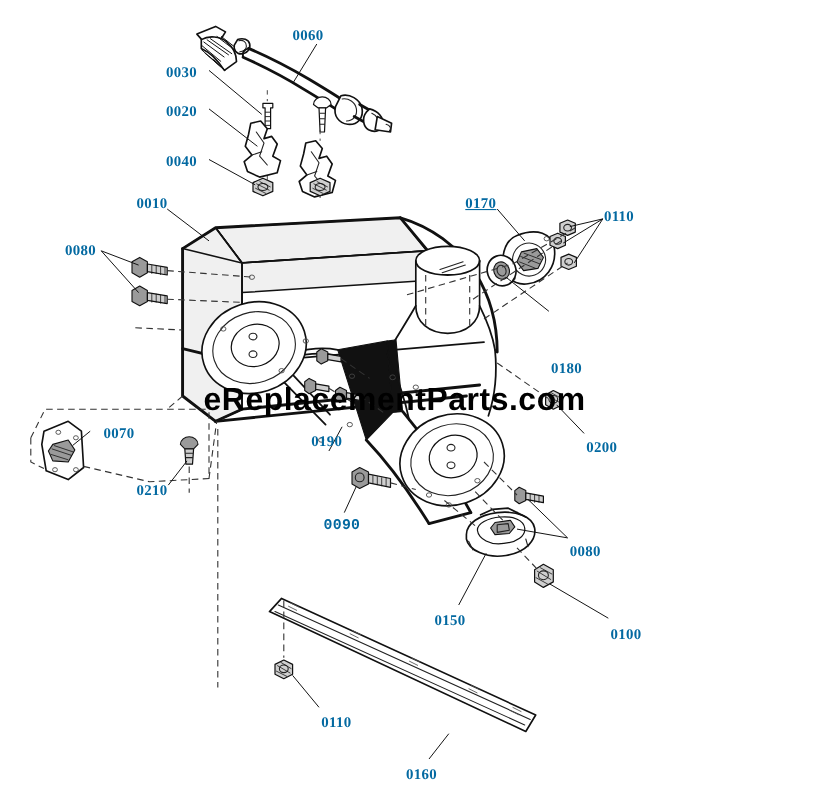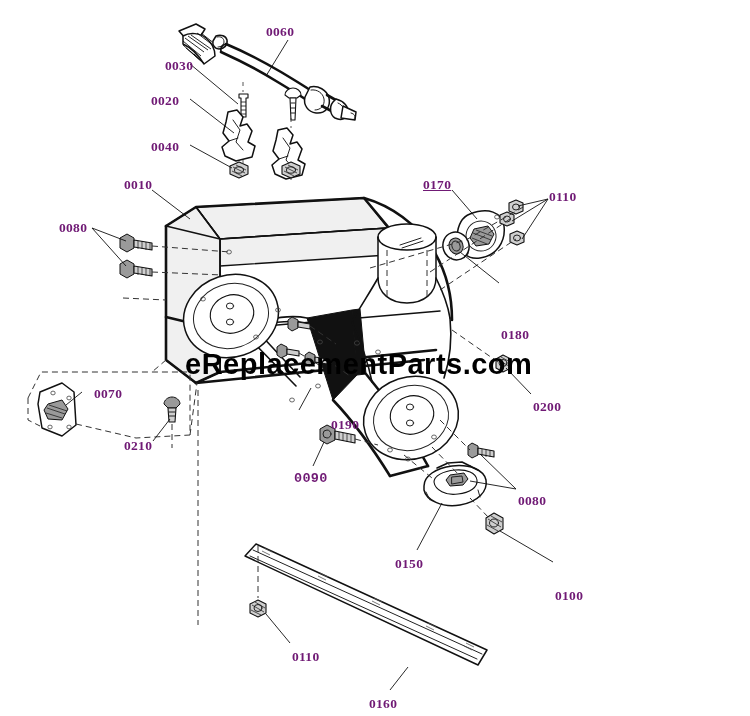--- a/index.html
+++ b/index.html
@@ -10,21 +10,21 @@
     background:#ffffff;
     overflow:hidden;
     font-family:"Liberation Serif", serif;
   }
   #art{position:absolute;left:0;top:0;width:750px;height:716px;}
   .callout{
     position:absolute;
     font-family:"Liberation Serif", serif;
     font-size:13.5px;
     font-weight:bold;
-    color:#701a75;
+    color:#0369a1;
     letter-spacing:0.3px;
     white-space:nowrap;
     line-height:1;
     user-select:none;
   }
   .wm{
     position:absolute;
     left:185px; top:348px;
     font-family:"Liberation Sans", sans-serif;
     font-size:29px;
@@ -464,32 +464,32 @@
       <path class="ld" d="M417,550 L442,503"></path>
       <path class="ld" d="M553,562 L500,531"></path>
       <path class="ld" d="M290,643 L266,614"></path>
       <path class="ld" d="M390,690 L408,667"></path>
     </g>
   </svg>
 
   <div class="wm">eReplacementParts.com</div>
 
   <div class="callout" style="left:266px;top:25px;">0060</div>
-  <div class="callout" style="left:165px;top:59px;">0030</div>
+  <div class="callout" style="left:151px;top:59px;">0030</div>
   <div class="callout" style="left:151px;top:94px;">0020</div>
   <div class="callout" style="left:151px;top:140px;">0040</div>
   <div class="callout" style="left:124px;top:178px;text-align:right;">0010</div>
   <div class="callout" style="left:423px;top:178px;text-decoration:underline;">0170</div>
   <div class="callout" style="left:549px;top:190px;">0110</div>
   <div class="callout" style="left:59px;top:221px;">0080</div>
   <div class="callout" style="left:501px;top:288px;margin-top:40px;">0180</div>
   <div class="callout" style="left:94px;top:387px;">0070</div>
   <div class="callout" style="left:533px;top:400px;">0200</div>
-  <div class="callout" style="left:283px;top:418px;margin-left:48px;">0190</div>
+  <div class="callout" style="left:283px;top:394px;">0190</div>
   <div class="callout" style="left:124px;top:439px;">0210</div>
   <div class="callout" style="left:294px;top:472px;font-family:Liberation Mono, monospace;">0090</div>
   <div class="callout" style="left:518px;top:494px;">0080</div>
   <div class="callout" style="left:395px;top:557px;">0150</div>
-  <div class="callout" style="left:555px;top:570px;margin-top:19px;">0100</div>
+  <div class="callout" style="left:555px;top:570px;">0100</div>
   <div class="callout" style="left:292px;top:650px;">0110</div>
   <div class="callout" style="left:369px;top:697px;">0160</div>
 
 </div>
 
 </body></html>

